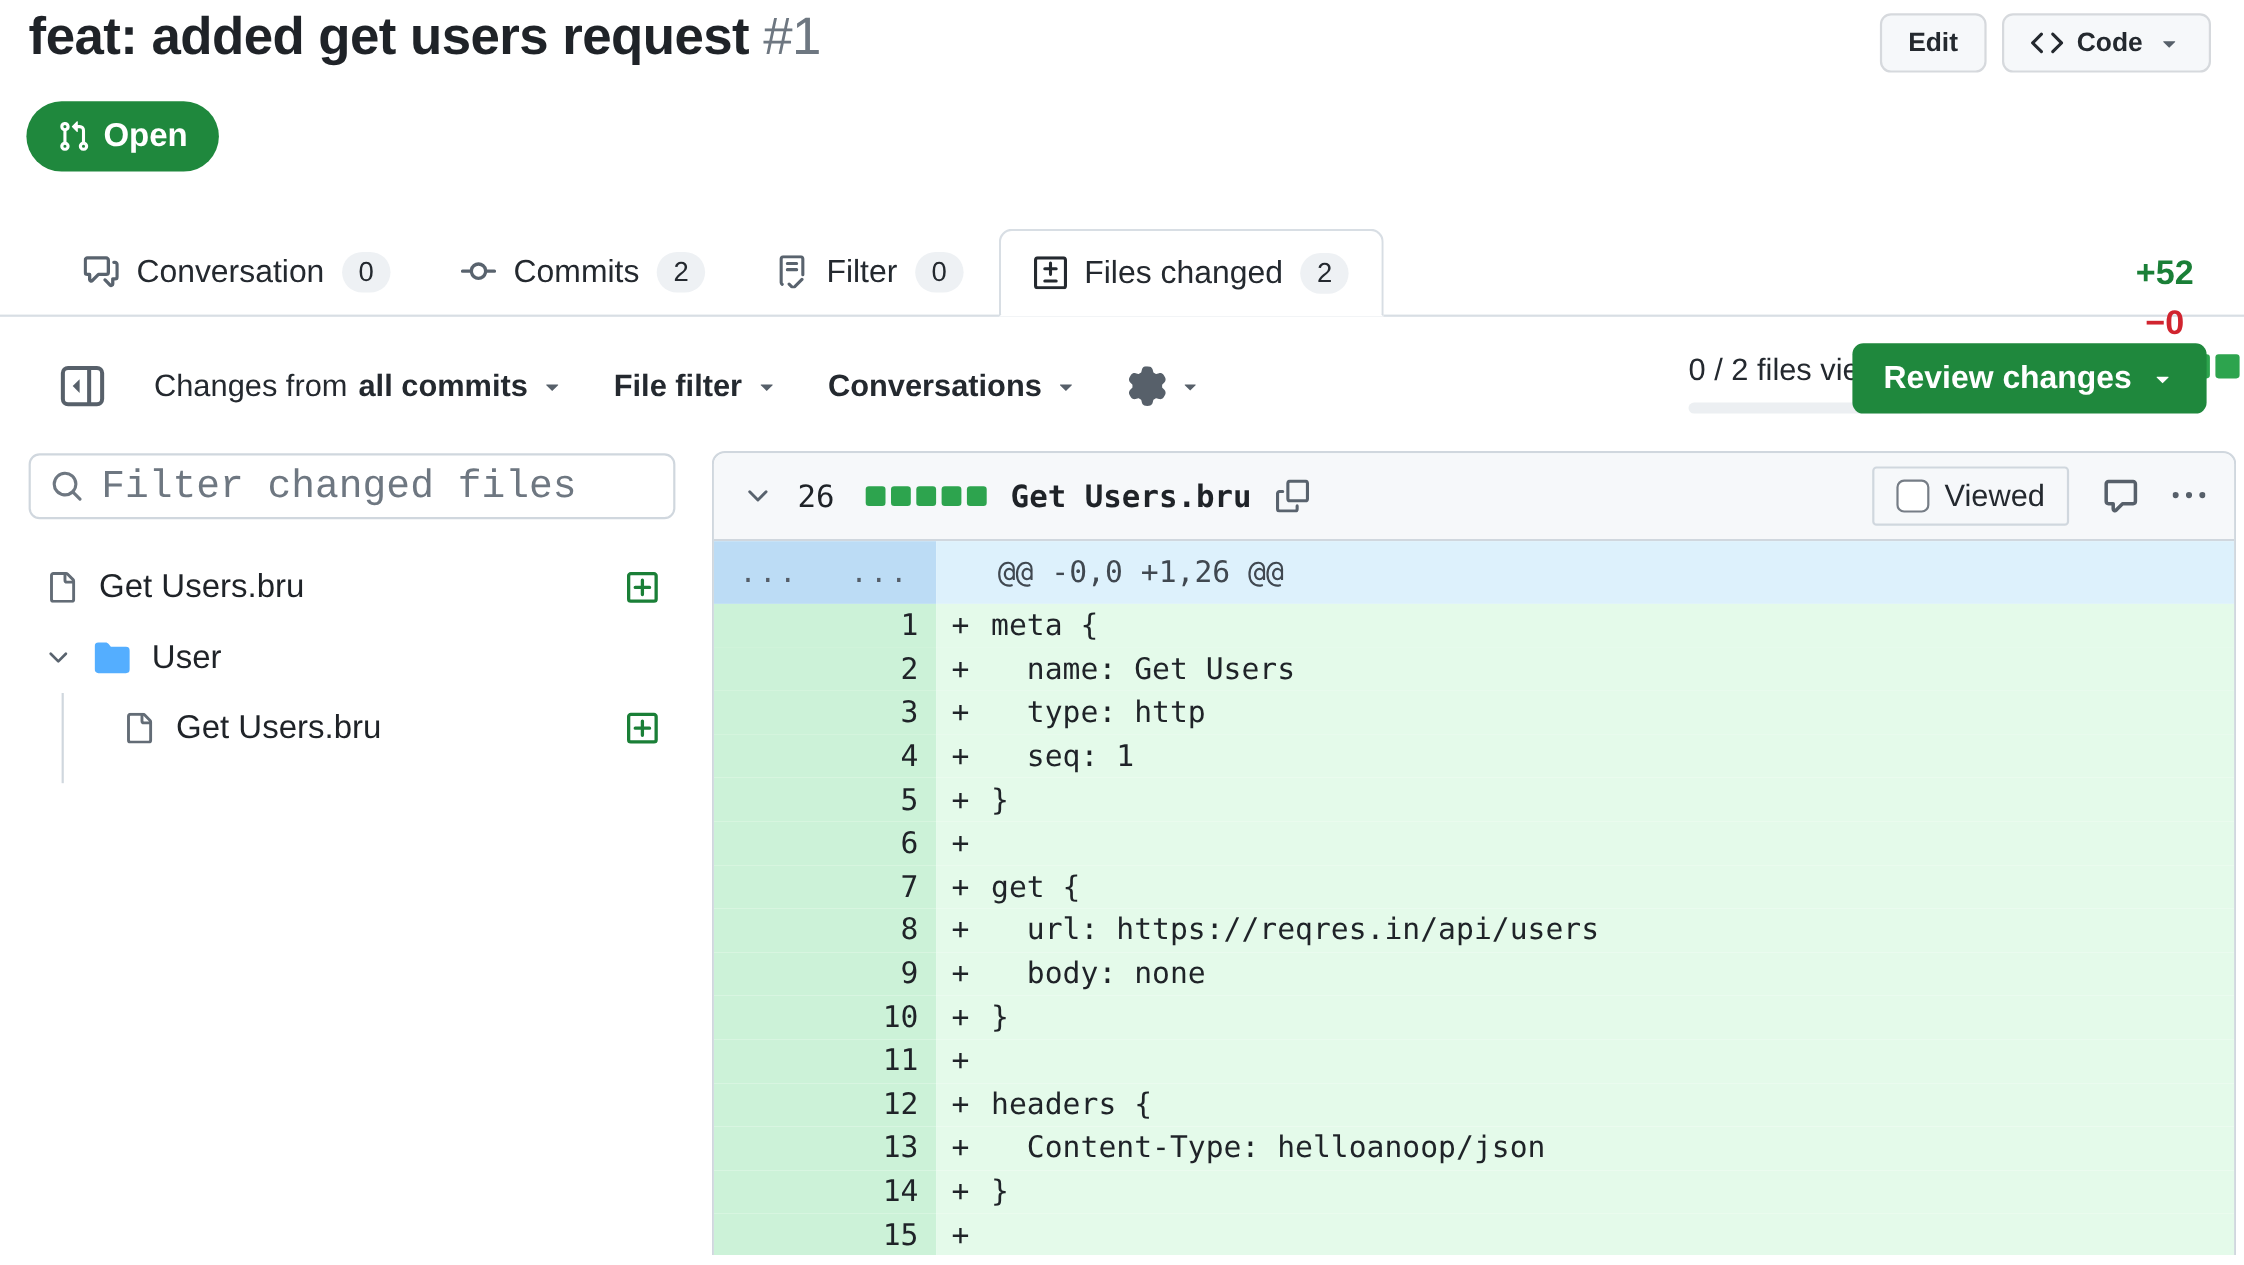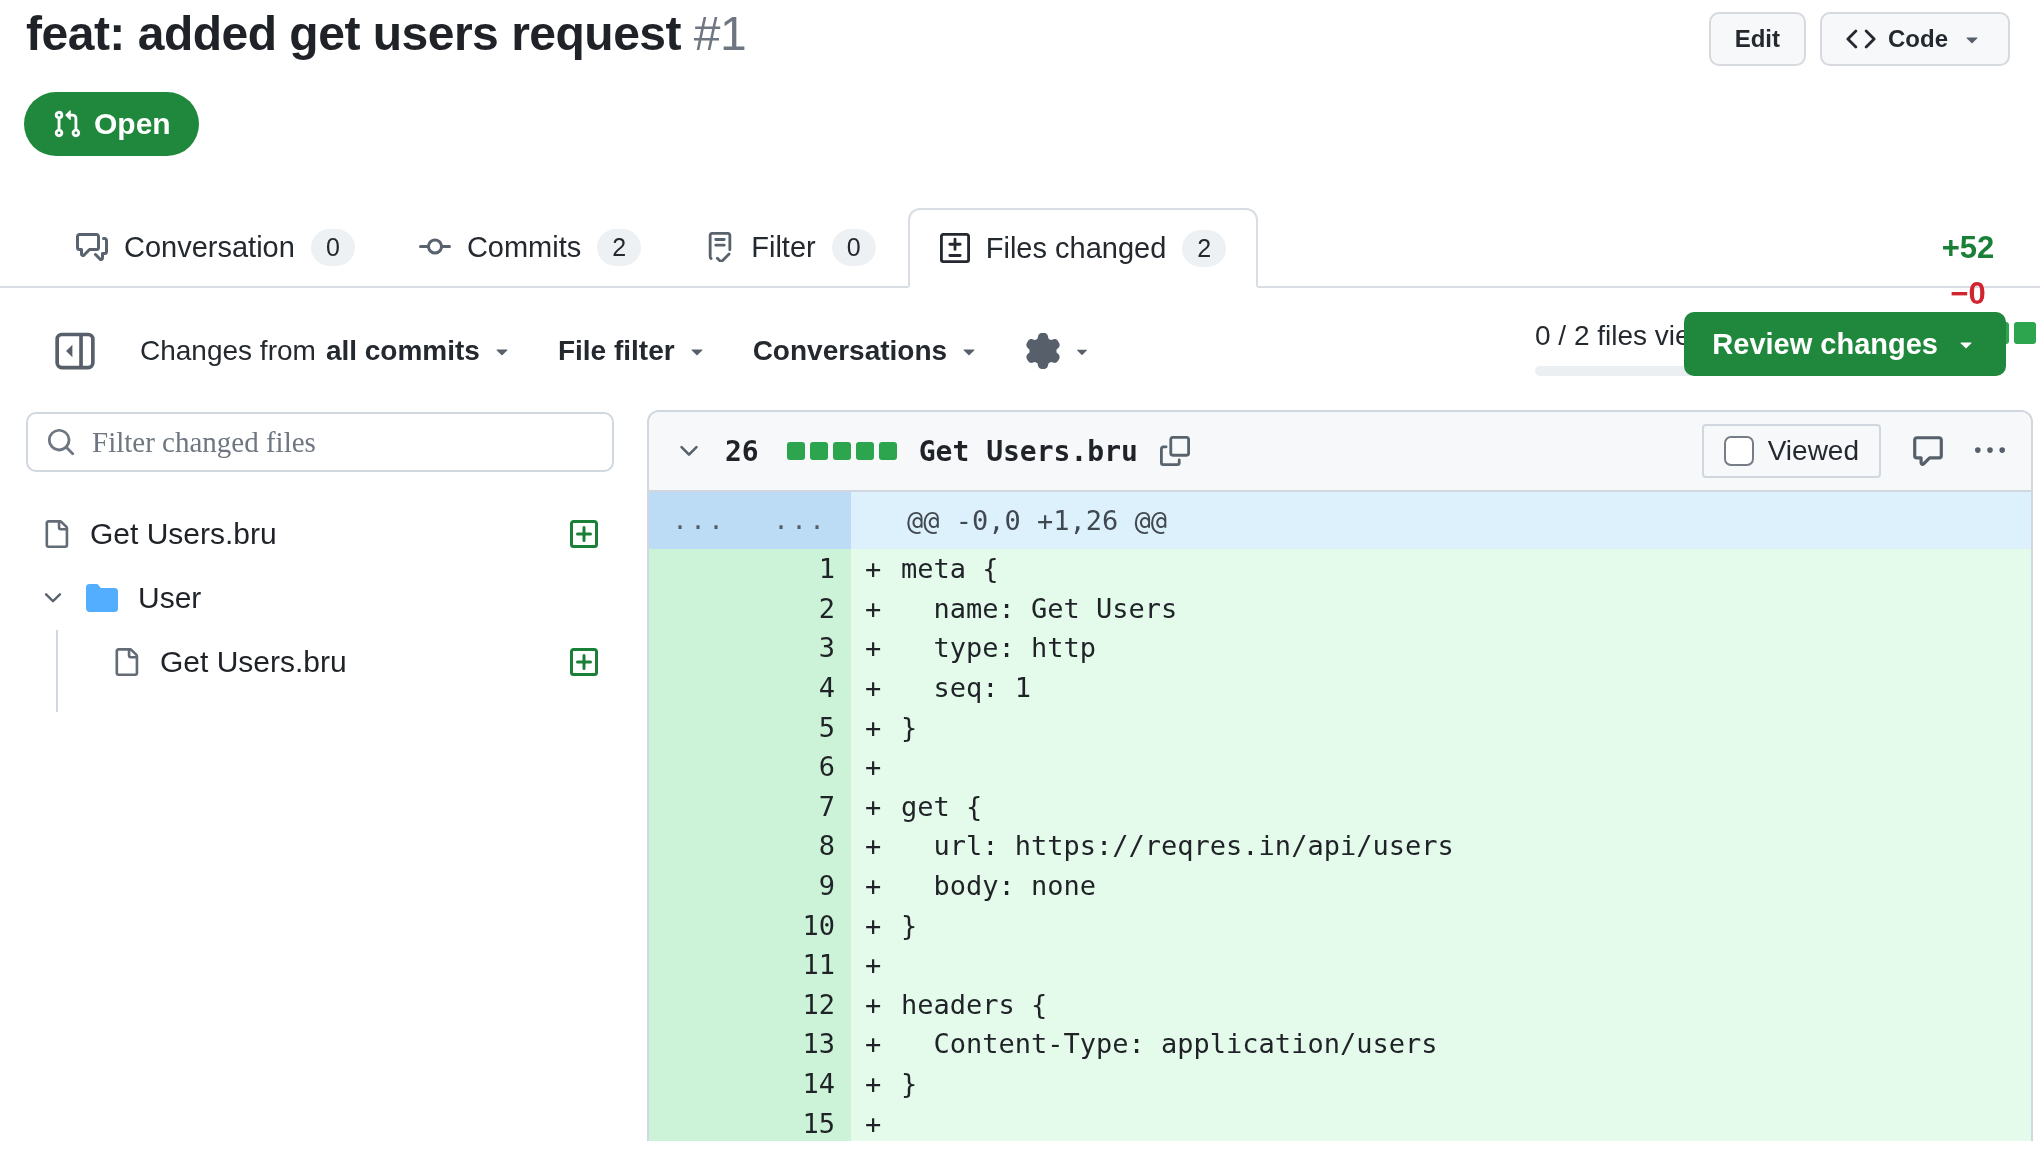--- a/index.html
+++ b/index.html
@@ -3,21 +3,21 @@
 <meta charset="utf-8">
 <style>
   * { margin:0; padding:0; box-sizing:border-box; }
   html,body { width:2040px; height:1150px; overflow:hidden; }
   body {
     position:relative;
     background:#ffffff;
     font-family:"Liberation Sans", sans-serif;
     color:#1f2328;
   }
-  .mono { font-family:"DejaVu Sans Mono","Liberation Mono",monospace;font-weight:bold; }
+  .mono { font-family:"DejaVu Sans Mono","Liberation Mono",monospace; }
 
   
   .pr-title { position:absolute; left:26px; top:6px; font-size:48px; font-weight:600; letter-spacing:-0.5px; }
   .pr-number { color:#6e7781; font-weight:400; }
   .header-actions { position:absolute; top:12px; right:30px; display:flex; gap:14px; }
   .btn-default {
     display:flex; align-items:center; gap:12px; height:54px; padding:0 24px;
     background:#f6f8fa; border:2px solid #d6d9dd; border-radius:10px;
     font-size:24px; font-weight:600; color:#24292f; cursor:pointer;
   }
@@ -76,22 +76,22 @@
     color:#fff; font-size:29px; font-weight:600; cursor:pointer; border:none;margin-left:16px;
   }
 
   
   .sidebar { position:absolute; left:26px; top:412px; width:588px; }
   .filter-input-wrap {
     height:60px; border:2px solid #d0d7de; border-radius:10px; background:#fff;
     display:flex; align-items:center; padding:0 18px; gap:16px; color:#6e7781;
   }
   .filter-input-wrap input {
-    border:none; outline:none; font-size:29px; flex:1; color:#0f172a;
-    font-family:Liberation Serif, serif; background:transparent;
+    border:none; outline:none; font-size:36px; flex:1; color:#0f172a;
+    font-family:Liberation Mono, monospace; background:transparent;
   }
   .filter-input-wrap input::placeholder { color:#6e7781; }
   .tree { margin-top:30px; position:relative; }
   .tree-row { height:64px; display:flex; align-items:center; font-size:30px; cursor:pointer; }
   .tree-row .grow { flex:1; }
   .tree-label { margin-left:20px; color:#1f2328; }
   .file-ic { color:#636c76; display:flex; }
   .diff-added-ic { color:#1a7f37; display:flex; margin-right:14px; }
   .chev { color:#59636e; display:flex; margin-right:20px; }
   .folder-ic { color:#54aeff; display:flex; }
@@ -452,21 +452,21 @@
 
   <div class="code-row">
     <div class="gut old"></div>
     <div class="gut new">12</div>
     <div class="code-body"><span class="sign">+</span><span class="code-text">headers {</span></div>
   </div>
 
   <div class="code-row">
     <div class="gut old"></div>
     <div class="gut new">13</div>
-    <div class="code-body"><span class="sign">+</span><span class="code-text">  Content-Type: application/users</span></div>
+    <div class="code-body"><span class="sign">+</span><span class="code-text">  Content-Type: helloanoop/json</span></div>
   </div>
 
   <div class="code-row">
     <div class="gut old"></div>
     <div class="gut new">14</div>
     <div class="code-body"><span class="sign">+</span><span class="code-text">}</span></div>
   </div>
 
   <div class="code-row">
     <div class="gut old"></div>

